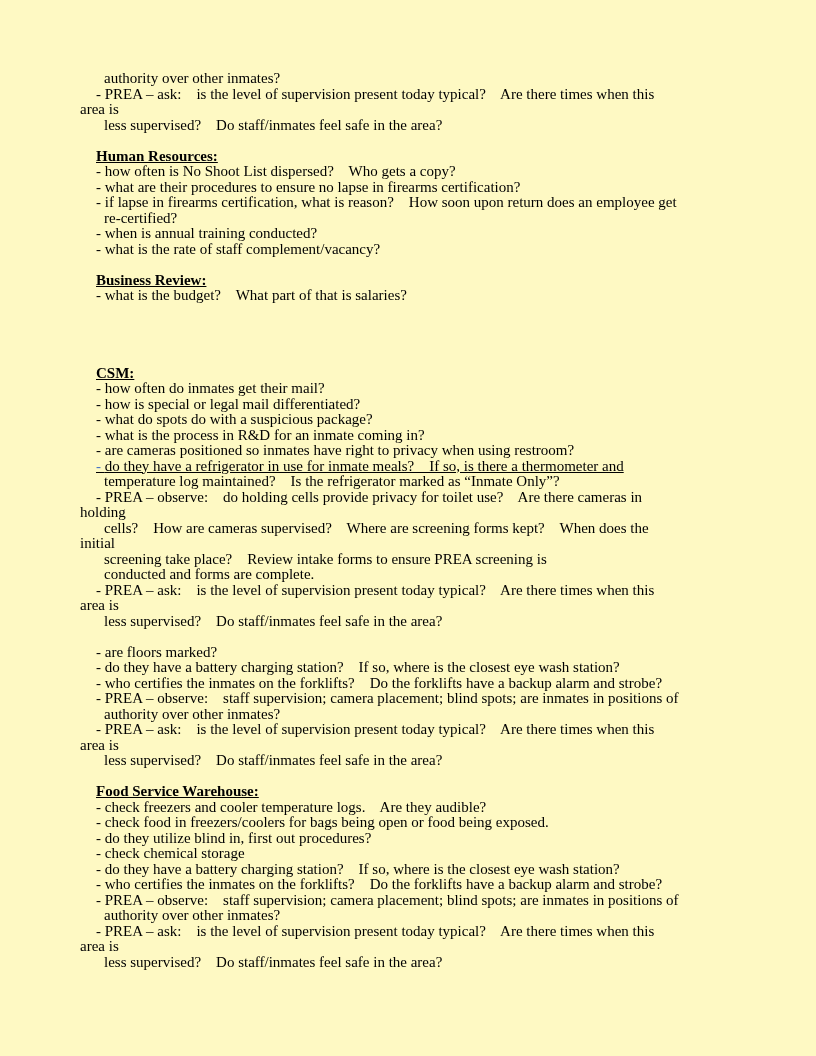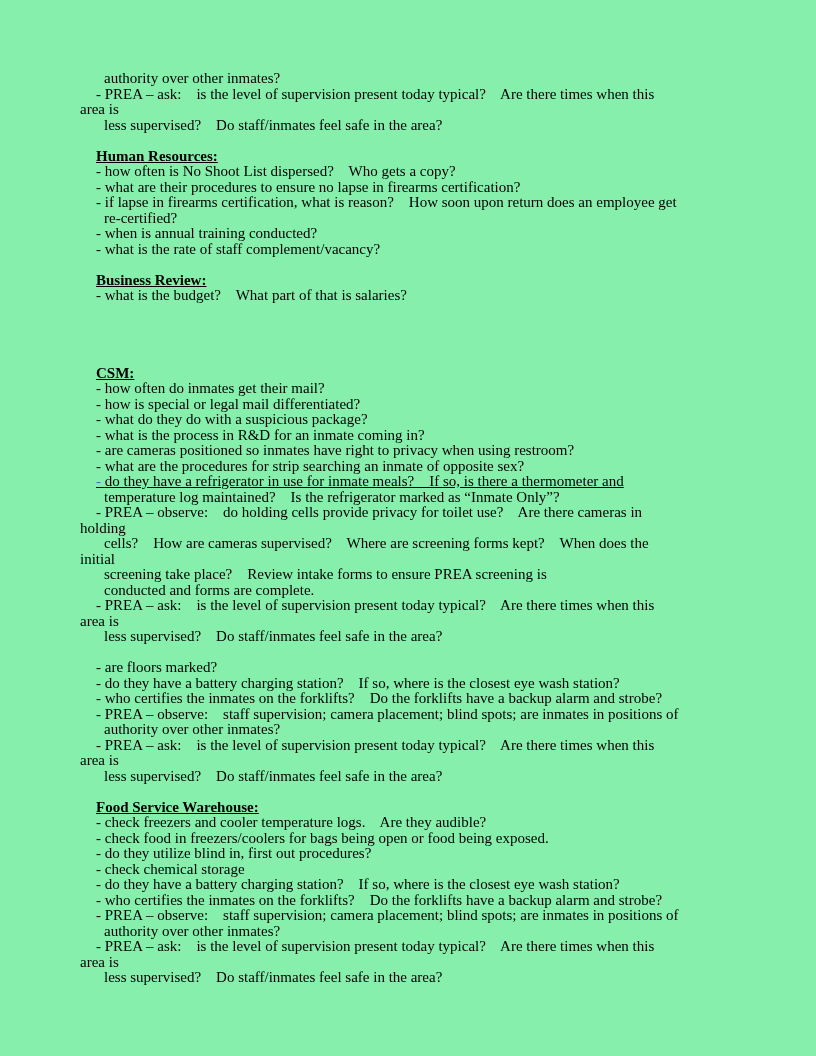--- a/index.html
+++ b/index.html
@@ -4,21 +4,21 @@
 <style>
   html, body {
     margin: 0;
     padding: 0;
     background: #ffffff;
   }
   .page {
     box-sizing: border-box;
     width: 816px;
     height: 1056px;
-    background: #86efac;
+    background: #fef9c3;
     padding: 71px 30px 0 80px;
     font-family: "Liberation Serif", "DejaVu Serif", serif;
     font-size: 15px;
     line-height: 15.5px;
     color: #000000;
     overflow: hidden;
   }
   .line {
     white-space: pre;
     min-height: 15.5px;
@@ -54,24 +54,23 @@
     <div class="line blank"></div>
     <div class="line head">Business Review:</div>
     <div class="line li">- what is the budget?    What part of that is salaries?</div>
     <div class="line blank"></div>
     <div class="line blank"></div>
     <div class="line blank"></div>
     <div class="line blank"></div>
     <div class="line head">CSM:</div>
     <div class="line li">- how often do inmates get their mail?</div>
     <div class="line li">- how is special or legal mail differentiated?</div>
-    <div class="line li">- what do they do with a suspicious package?</div>
+    <div class="line li">- what do spots do with a suspicious package?</div>
     <div class="line li">- what is the process in R&amp;D for an inmate coming in?</div>
     <div class="line li">- are cameras positioned so inmates have right to privacy when using restroom?</div>
-    <div class="line li">- what are the procedures for strip searching an inmate of opposite sex?</div>
     <div class="line li-blue"><span class="dash-blue">- </span>do they have a refrigerator in use for inmate meals?    If so, is there a thermometer and</div>
     <div class="line cont">temperature log maintained?    Is the refrigerator marked as “Inmate Only”?</div>
     <div class="line li">- PREA – observe:    do holding cells provide privacy for toilet use?    Are there cameras in</div>
     <div class="line wrap">holding</div>
     <div class="line cont">cells?    How are cameras supervised?    Where are screening forms kept?    When does the</div>
     <div class="line wrap">initial</div>
     <div class="line cont">screening take place?    Review intake forms to ensure PREA screening is</div>
     <div class="line cont">conducted and forms are complete.</div>
     <div class="line li">- PREA – ask:    is the level of supervision present today typical?    Are there times when this</div>
     <div class="line wrap">area is</div>

